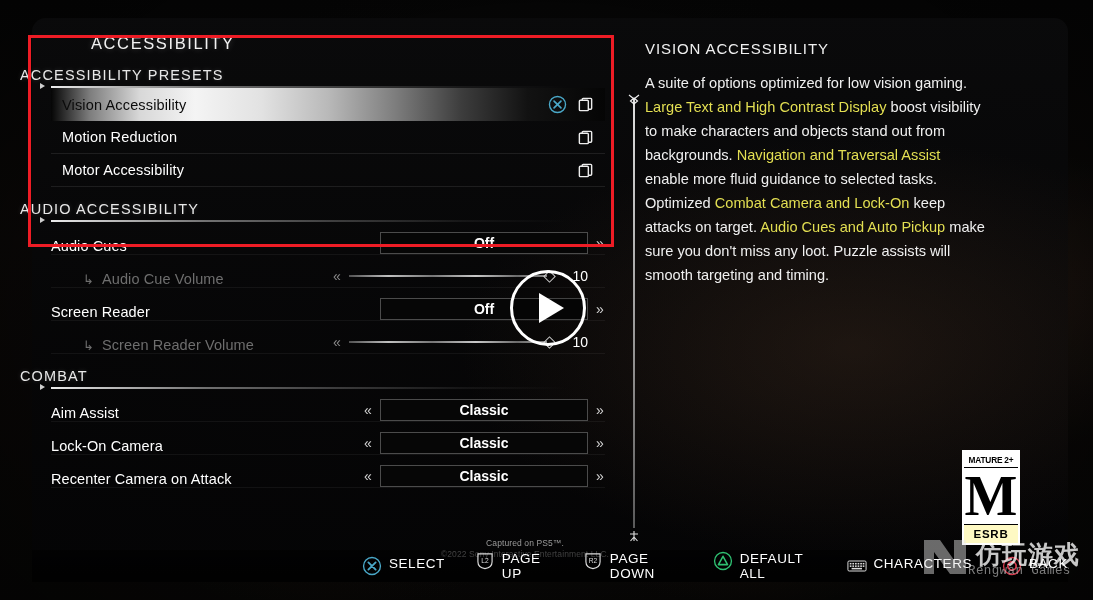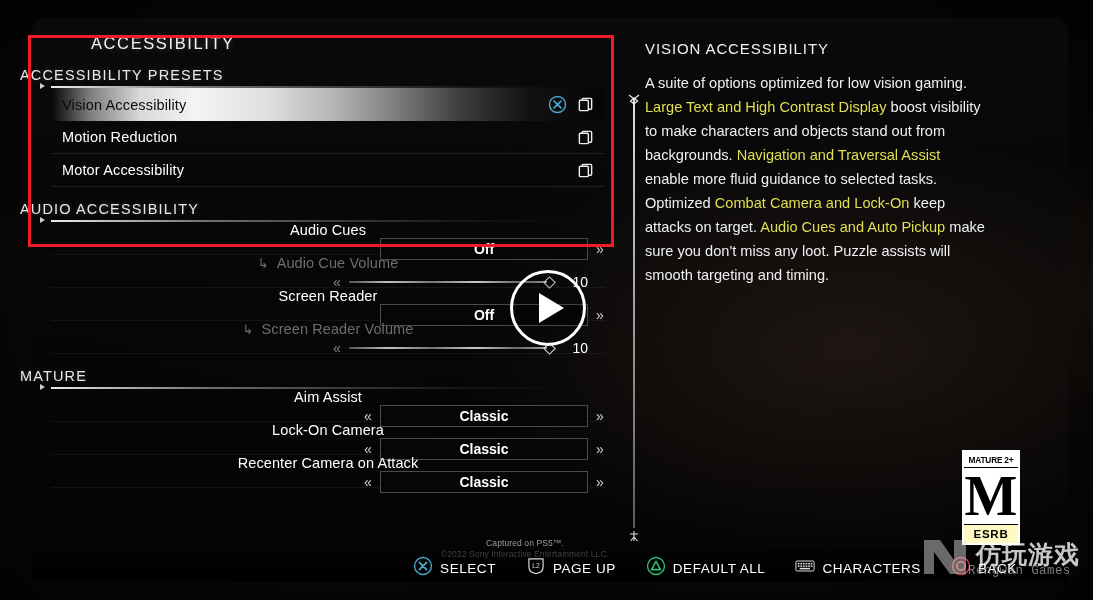--- a/index.html
+++ b/index.html
@@ -86,26 +86,25 @@
   .preset-row.selected .p-label { color:#0b0b0b; font-weight:400; text-shadow:none; }
   .preset-row .p-icons {
     margin-left:auto; display:flex; align-items:center; gap:10px; padding-right:11px;
   }
   .xbtn { width:19px;height:19px; }
   .copy-ico { width:17px;height:17px; }
 
   
   .set-row {
     position:relative; height:33px; margin-left:31px; width:554px;
-    display:flex; align-items:center;
+    display:flex; align-items:flex-end;
     border-bottom:1px solid rgba(255,255,255,0.055);
-    flex-direction:column;
   }
   .set-row .s-label { font-size:14.5px; color:#fff; letter-spacing:0.1px; }
-  .set-row.dim .s-label { color:#6e6e6e; }
+  .set-row.dim .s-label { color:#6e6e6e;margin-left:32px; }
   .sub-ico { display:inline-block; width:15px; margin-right:4px; color:#6e6e6e; font-size:13px; }
   .s-ctrl { margin-left:auto; display:flex; align-items:center; gap:7px; }
   .arrow-l, .arrow-r {
     font-size:14px; color:#d2d2d2; width:10px; text-align:center; line-height:1;
   }
   .set-row.dim .arrow-l, .set-row.dim .arrow-r { color:#8a8a8a; }
   .valuebox {
     width:208px; height:22px; border:1px solid rgba(255,255,255,0.28);
     background:#060606; display:flex; align-items:center; justify-content:center;
     font-size:14px; color:#fff; font-weight:700;
@@ -158,21 +157,21 @@
               display:flex; align-items:center; justify-content:center; letter-spacing:0.8px;
               border-top:1.5px solid #000; }
 
   
   #footer {
     position:absolute; left:32px; right:25px; bottom:18px; height:32px;
     display:flex; align-items:center; justify-content:center; gap:30px;
     background:linear-gradient(180deg, rgba(0,0,0,0.55), rgba(0,0,0,0.88));
     padding-left:330px;
   }
-  .fbtn { display:flex; align-items:flex-end; gap:7px; }
+  .fbtn { display:flex; align-items:flex-start; gap:7px; }
   .fbtn .flabel { font-size:13.5px; color:#fff; letter-spacing:0.55px; font-weight:400; }
   .glyph { width:20px;height:20px; flex:0 0 auto; }
 
   
   #play-overlay {
     position:absolute; left:510px; top:270px; width:76px; height:76px;
     border-radius:50%; border:3.5px solid #fff; background:rgba(0,0,0,0.12);
     display:flex; align-items:center; justify-content:center;
   }
   #play-tri {
@@ -283,21 +282,21 @@
           <span class="arrow-l">«</span>
           <span class="slider-wrap">
             <span class="slider-track"></span>
             <span class="slider-thumb"></span>
           </span>
           <span class="slider-value">10</span>
           <span class="arrow-r"></span>
         </span>
       </div>
       <div class="section-head">
-        <div class="sh-text">MATURE</div>
+        <div class="sh-text">COMBAT</div>
         <div class="sh-arrow"></div>
         <div class="sh-rule"></div>
       </div>
       <div class="set-row">
         <span class="s-label"><span>Aim Assist</span></span>
         <span class="s-ctrl">
           <span class="arrow-l">«</span>
           <span class="valuebox">Classic</span>
           <span class="arrow-r">»</span>
         </span>
@@ -359,20 +358,27 @@
         <path d="M7 7 L15 15 M15 7 L7 15" stroke="#4aa8c8" stroke-width="2" stroke-linecap="round"></path>
       </svg>
       <span class="flabel">SELECT</span>
     </div>
     <div class="fbtn">
       <svg class="glyph" viewBox="0 0 24 22">
         <path d="M3.5 2.5 H20.5 V12 Q20.5 19 12 20.2 Q3.5 19 3.5 12 Z" fill="none" stroke="#dcdcdc" stroke-width="1.4"></path>
         <text x="12" y="13.5" font-size="8" fill="#dcdcdc" text-anchor="middle" font-family="Liberation Sans, sans-serif">L2</text>
       </svg>
       <span class="flabel">PAGE UP</span>
+    </div>
+    <div class="fbtn">
+      <svg class="glyph" viewBox="0 0 24 22">
+        <path d="M3.5 2.5 H20.5 V12 Q20.5 19 12 20.2 Q3.5 19 3.5 12 Z" fill="none" stroke="#dcdcdc" stroke-width="1.4"></path>
+        <text x="12" y="13.5" font-size="8" fill="#dcdcdc" text-anchor="middle" font-family="Liberation Sans, sans-serif">R2</text>
+      </svg>
+      <span class="flabel">PAGE DOWN</span>
     </div>
     <div class="fbtn">
       <svg class="glyph" viewBox="0 0 22 22">
         <circle cx="11" cy="11" r="9.3" fill="none" stroke="#2fbf71" stroke-width="1.5"></circle>
         <path d="M11 5.8 L16 15 L6 15 Z" fill="none" stroke="#2fbf71" stroke-width="1.7" stroke-linejoin="round"></path>
       </svg>
       <span class="flabel">DEFAULT ALL</span>
     </div>
     <div class="fbtn">
       <svg class="glyph" viewBox="0 0 26 18">

